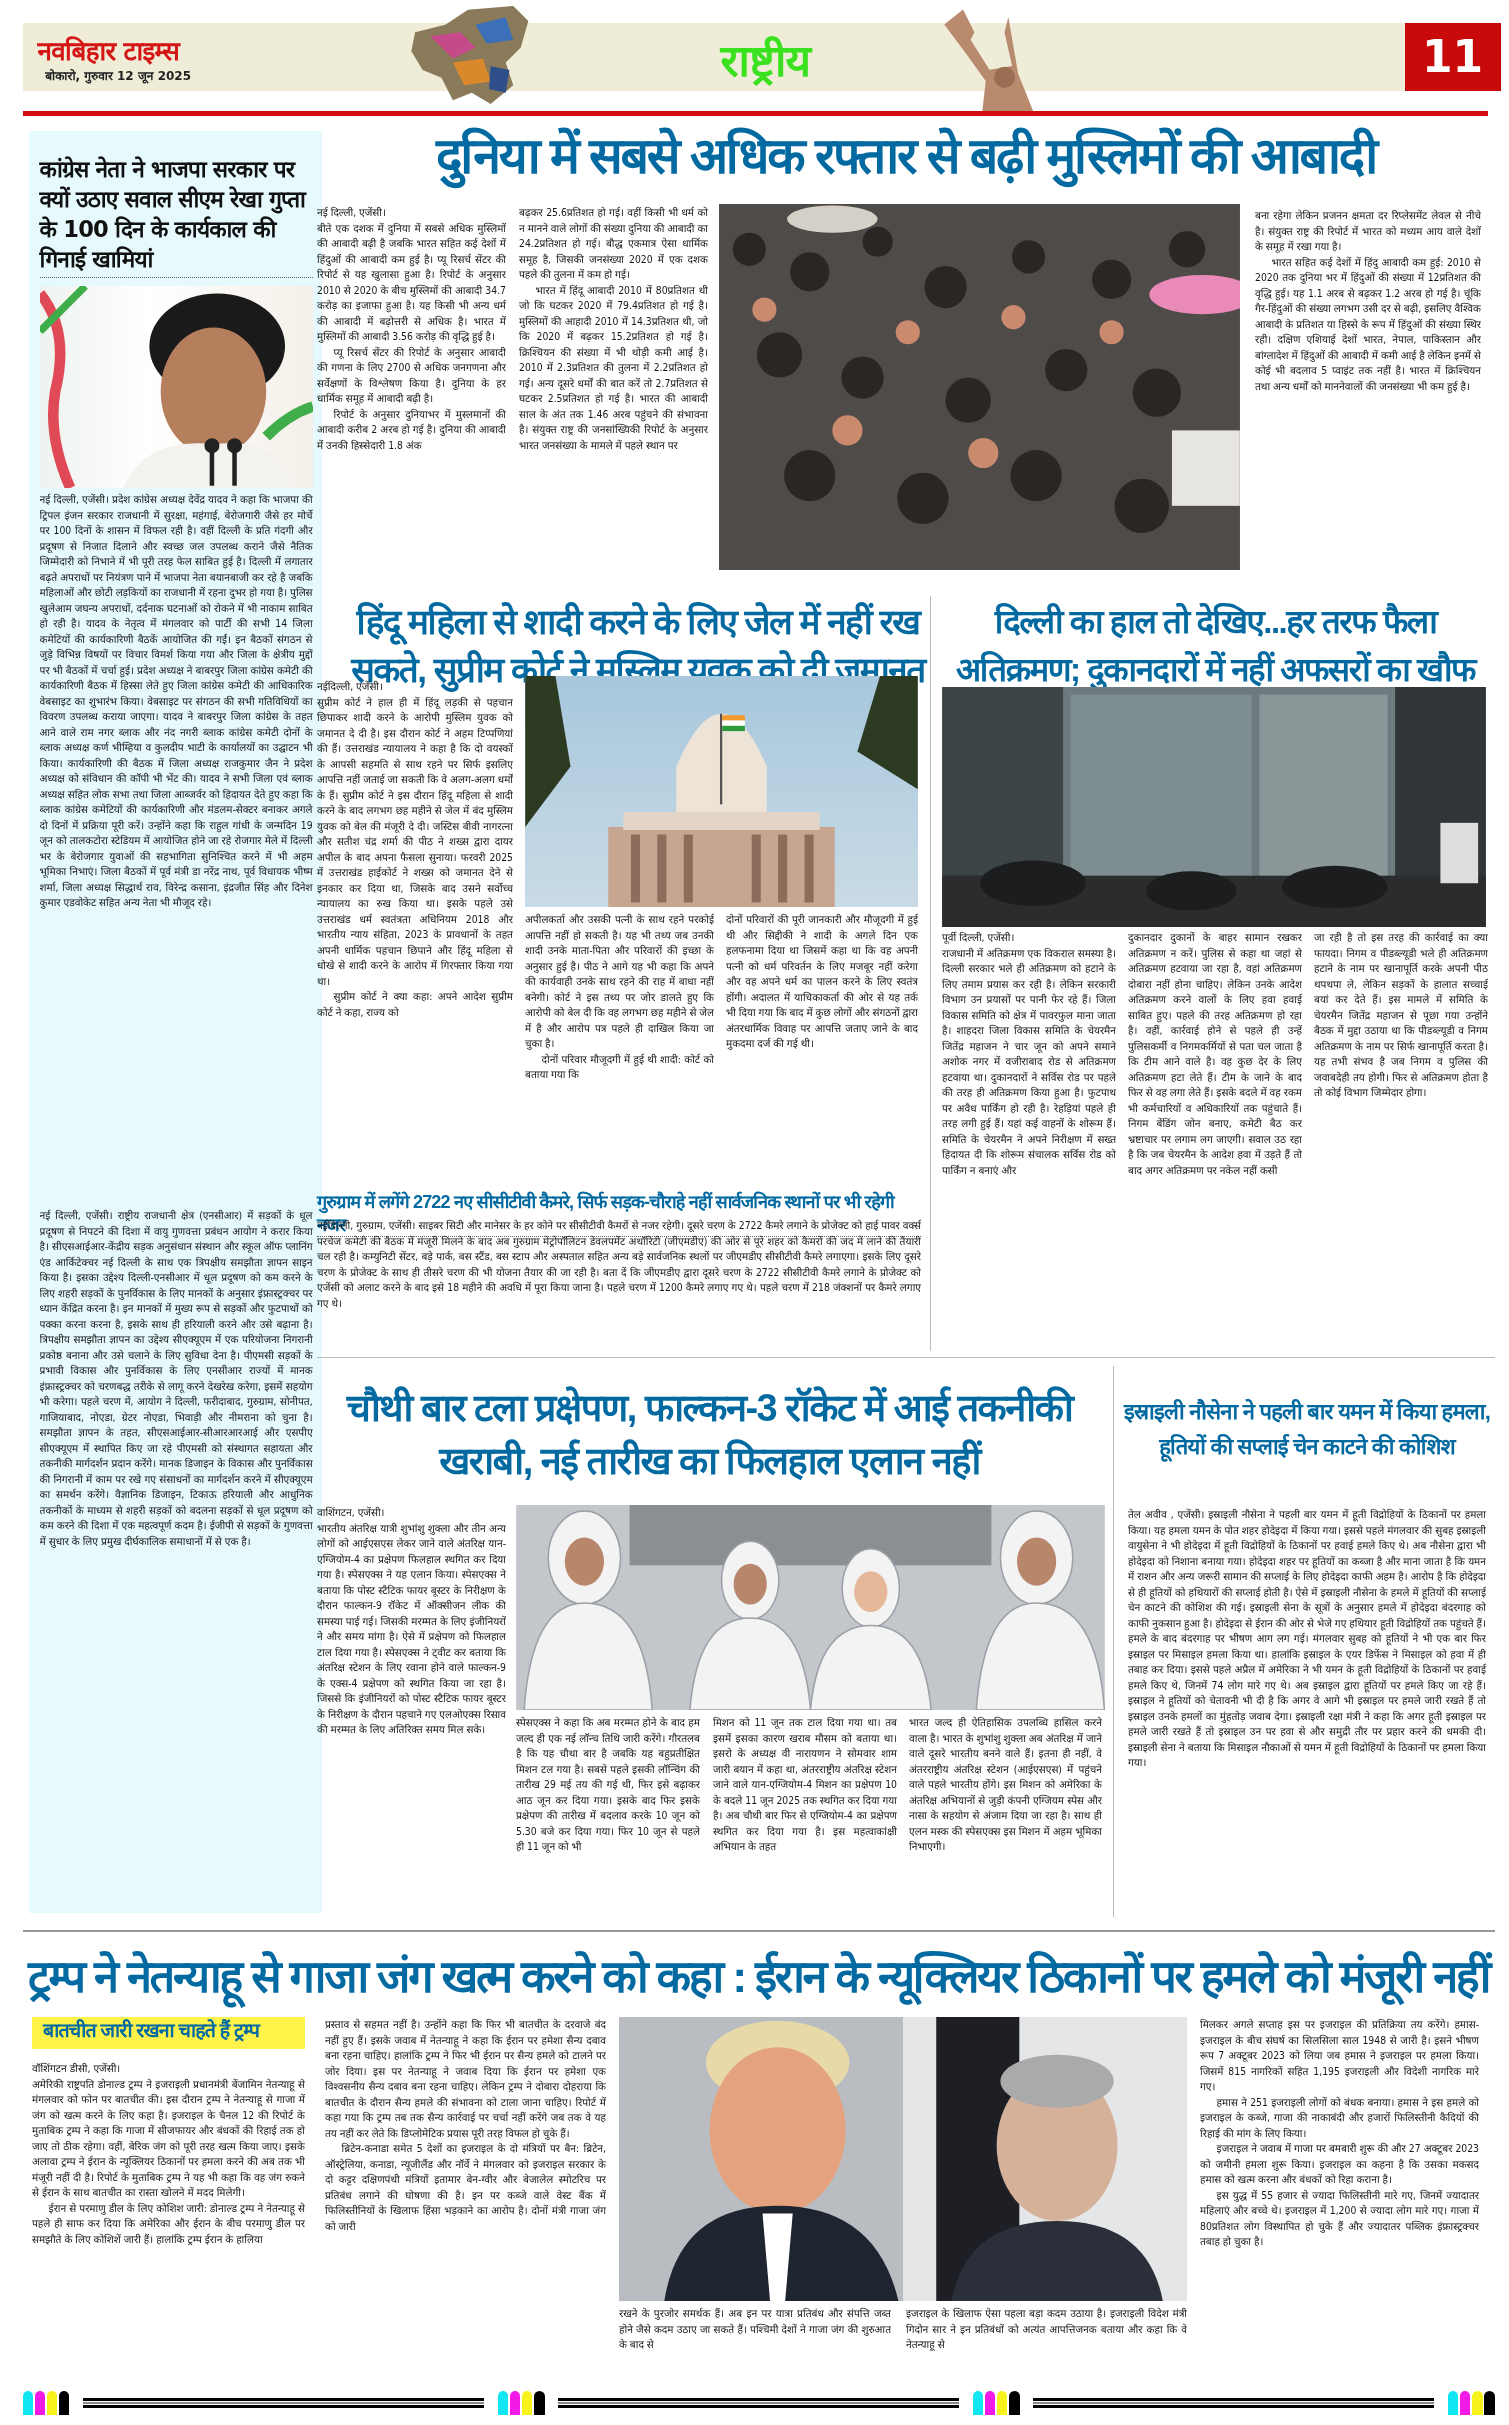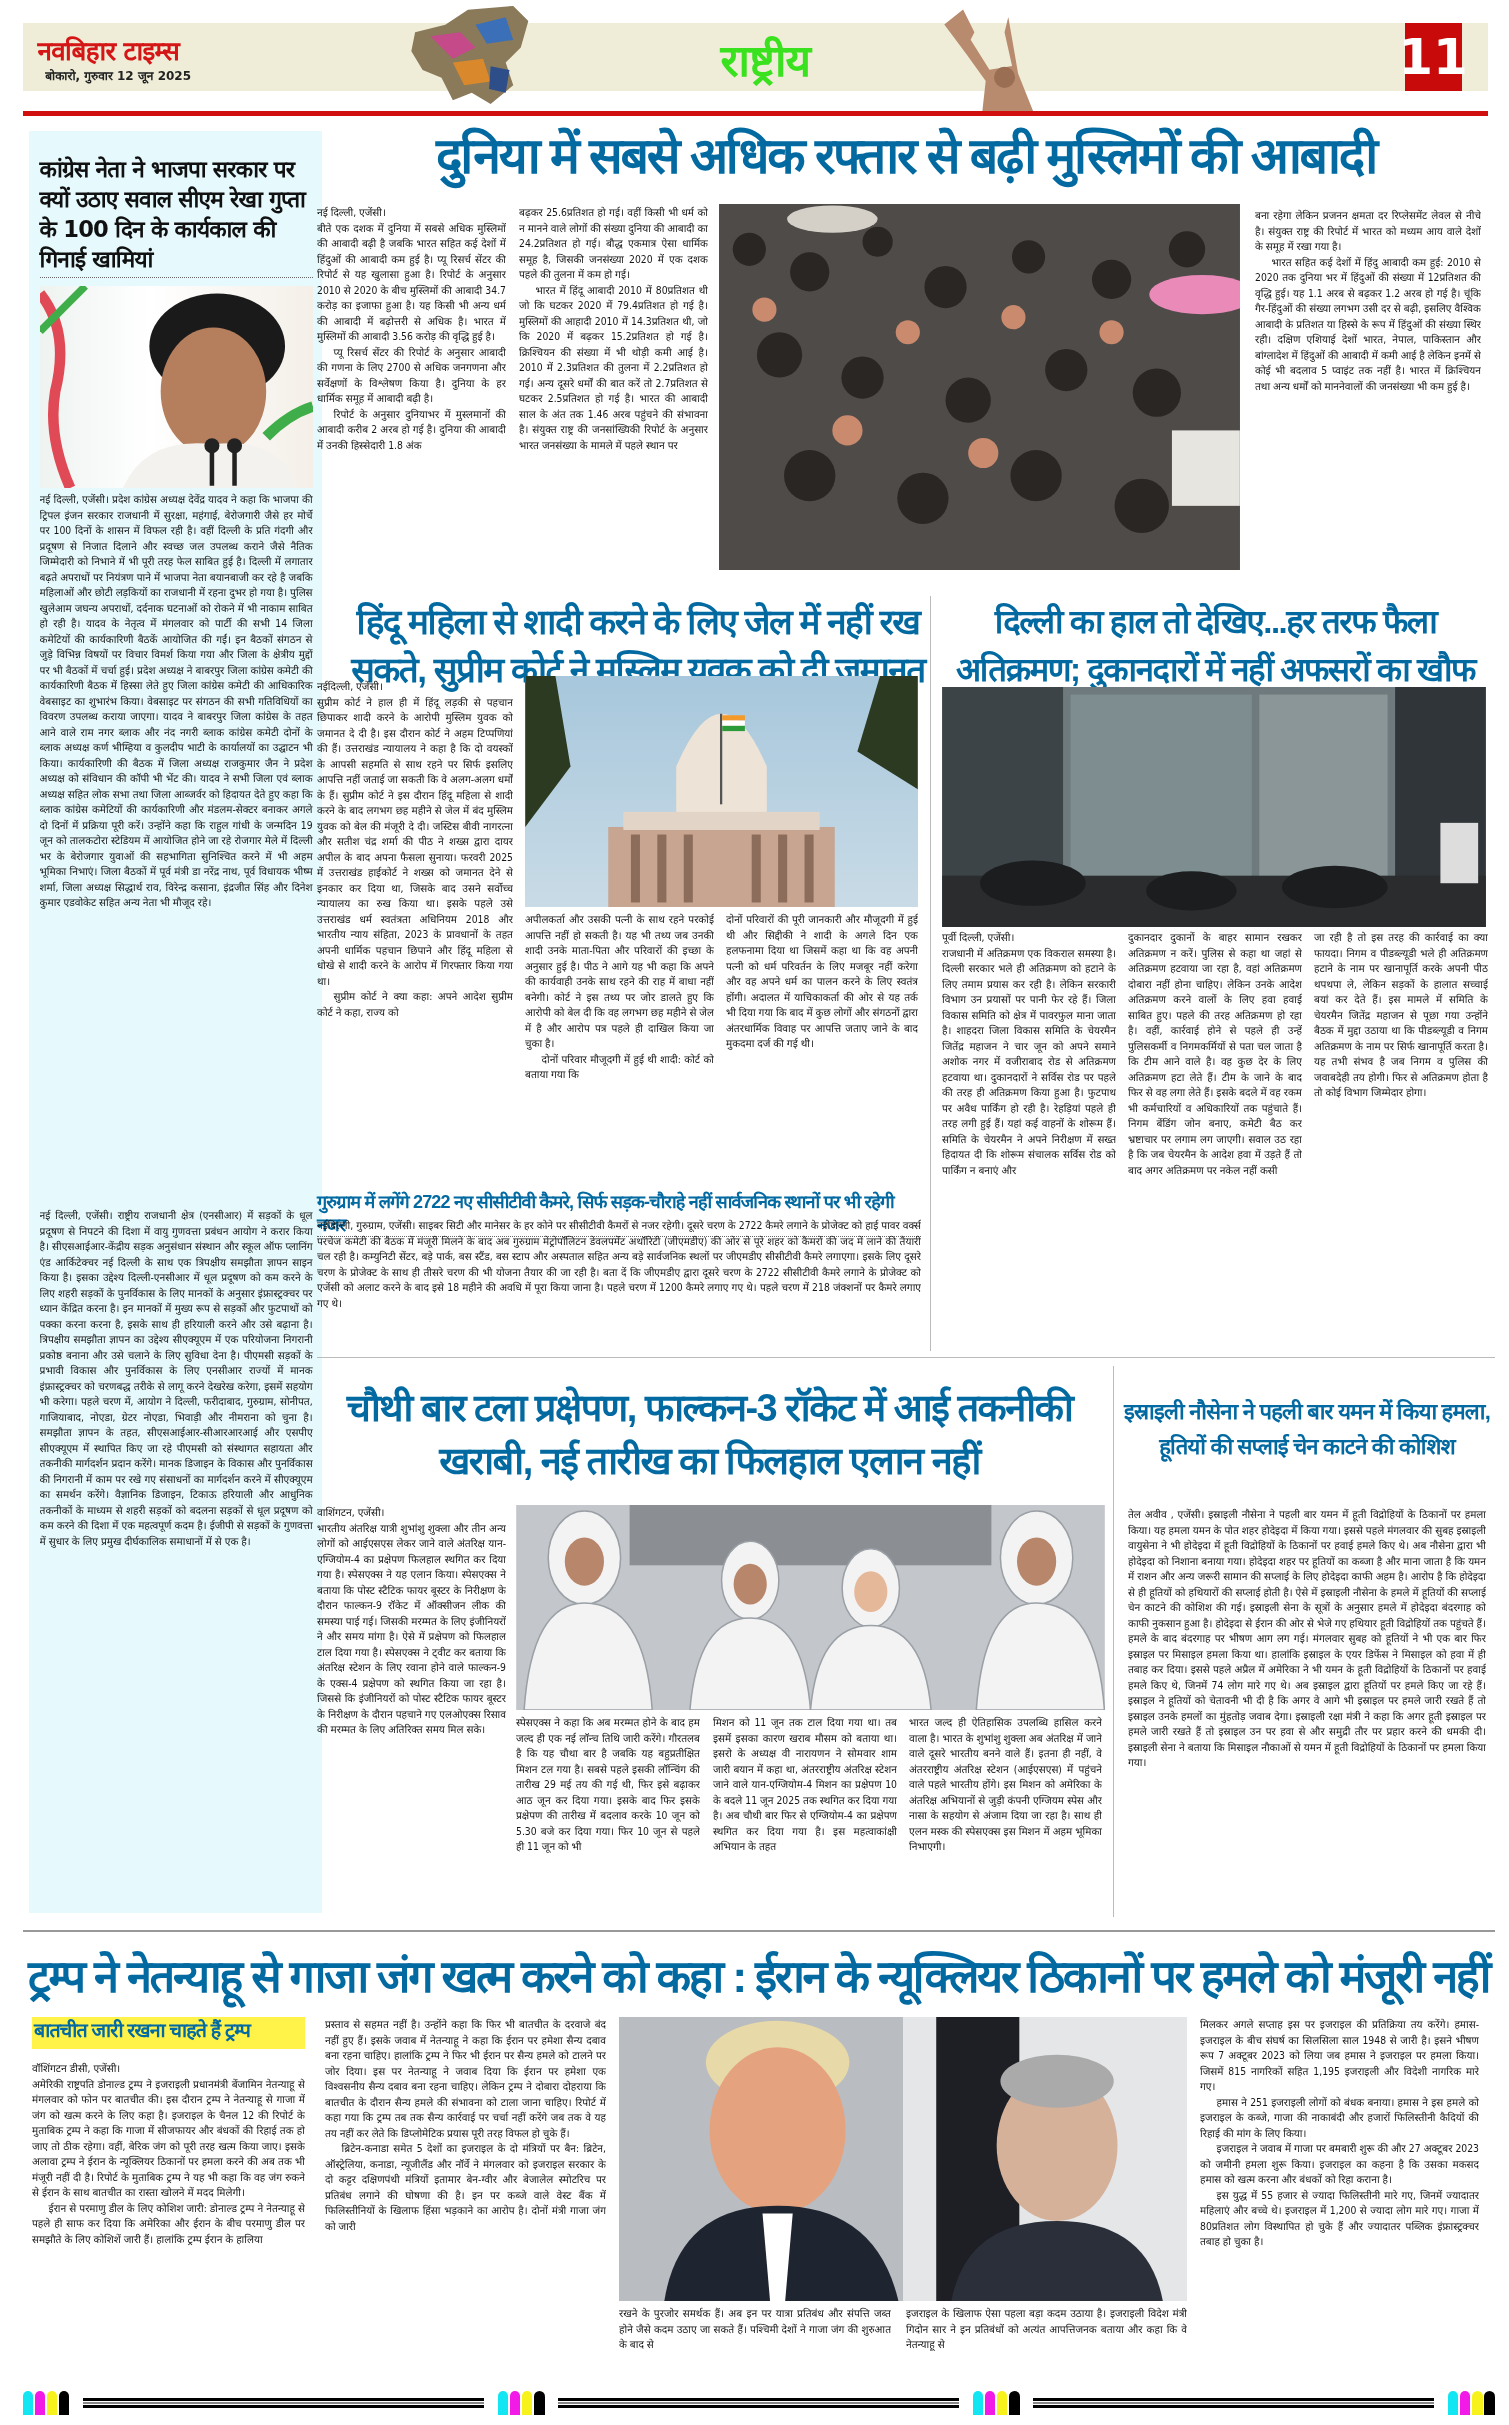--- a/index.html
+++ b/index.html
@@ -4,21 +4,21 @@
 <style>
 *{box-sizing:border-box;margin:0;padding:0}
 html,body{width:1510px;height:2426px;background:#fff;overflow:hidden}
 body{font-family:"DejaVu Sans",sans-serif;color:#111;position:relative}
 .abs{position:absolute}
 
 #masthead{left:22.6px;top:22.6px;width:1465px;height:68px;background:#efedd8}
 #brand{left:15px;top:9px;font-family:"DejaVu Sans",sans-serif;font-weight:bold;font-size:26px;color:#d41616;letter-spacing:-0.8px}
 #dateline{left:22.6px;top:44px;font-size:12px;color:#222;font-weight:bold}
 #section{left:698px;top:6px;font-size:44px;font-weight:bold;color:#3ae11f;letter-spacing:-0.8px}
-#pageno{left:1382px;top:0;width:57px;height:68px;background:#c80a0a;color:#fff;font-size:50px;font-weight:bold;display:flex;align-items:center;justify-content:center}
+#pageno{left:1382px;top:0;width:96px;height:68px;background:#c80a0a;color:#fff;font-size:44px;font-weight:bold;display:flex;align-items:center;justify-content:center}
 #mapart{left:400px;top:1.5px;width:151px;height:106px}
 #statue{left:929px;top:1.5px;width:136px;height:113px}
 #redrule{left:22.6px;top:111px;width:1465px;height:5.3px;background:#d20f0f}
 
 .head{font-weight:bold;color:#0369a1;line-height:1.05;letter-spacing:-1.5px;font-family:"Liberation Sans Narrow","Liberation Sans",sans-serif}
 .col{font-size:10.3px;line-height:15.5px;text-align:justify;color:#161616;overflow:hidden;font-family:"DejaVu Sans Condensed","DejaVu Sans",sans-serif}
 .col b{font-weight:normal}
 .col .ind{display:inline-block;width:16.6px}
 .dotline{border-bottom:1.5px dotted #666}
 .photo{overflow:hidden}
@@ -205,21 +205,21 @@
 <div class="abs col" style="left:909px;top:1715px;width:193px;height:192px"><span>भारत जल्द ही ऐतिहासिक उपलब्धि हासिल करने वाला है। भारत के शुभांशु शुक्ला अब अंतरिक्ष में जाने वाले दूसरे भारतीय बनने वाले हैं। इतना ही नहीं, वे अंतरराष्ट्रीय अंतरिक्ष स्टेशन (आईएसएस) में पहुंचने वाले पहले भारतीय होंगे। इस मिशन को अमेरिका के अंतरिक्ष अभियानों से जुड़ी कंपनी एग्जियम स्पेस और नासा के सहयोग से अंजाम दिया जा रहा है। साथ ही एलन मस्क की स्पेसएक्स इस मिशन में अहम भूमिका निभाएगी।</span></div>
 
 <div class="abs vr" style="left:1113px;top:1366px;height:551px"></div>
 
 <div class="abs head" style="left:1120px;top:1394px;width:374px;font-size:22px;line-height:35px;text-align:center;letter-spacing:-0.8px">इस्राइली नौसेना ने पहली बार यमन में किया हमला, हूतियों की सप्लाई चेन काटने की कोशिश</div>
 <div class="abs col" style="left:1128px;top:1507px;width:358px;height:400px"><b>तेल अवीव , एजेंसी।</b> <span>इस्राइली नौसेना ने पहली बार यमन में हूती विद्रोहियों के ठिकानों पर हमला किया। यह हमला यमन के पोत शहर होदेइदा में किया गया। इससे पहले मंगलवार की सुबह इस्राइली वायुसेना ने भी होदेइदा में हूती विद्रोहियों के ठिकानों पर हवाई हमले किए थे। अब नौसेना द्वारा भी होदेइदा को निशाना बनाया गया। होदेइदा शहर पर हूतियों का कब्जा है और माना जाता है कि यमन में राशन और अन्य जरूरी सामान की सप्लाई के लिए होदेइदा काफी अहम है। आरोप है कि होदेइदा से ही हूतियों को हथियारों की सप्लाई होती है। ऐसे में इस्राइली नौसेना के हमले में हूतियों की सप्लाई चेन काटने की कोशिश की गई। इस्राइली सेना के सूत्रों के अनुसार हमले में होदेइदा बंदरगाह को काफी नुकसान हुआ है। होदेइदा से ईरान की ओर से भेजे गए हथियार हूती विद्रोहियों तक पहुंचते हैं। हमले के बाद बंदरगाह पर भीषण आग लग गई। मंगलवार सुबह को हूतियों ने भी एक बार फिर इस्राइल पर मिसाइल हमला किया था। हालांकि इस्राइल के एयर डिफेंस ने मिसाइल को हवा में ही तबाह कर दिया। इससे पहले अप्रैल में अमेरिका ने भी यमन के हूती विद्रोहियों के ठिकानों पर हवाई हमले किए थे, जिनमें 74 लोग मारे गए थे। अब इस्राइल द्वारा हूतियों पर हमले किए जा रहे हैं। इस्राइल ने हूतियों को चेतावनी भी दी है कि अगर वे आगे भी इस्राइल पर हमले जारी रखते हैं तो इस्राइल उनके हमलों का मुंहतोड़ जवाब देगा। इस्राइली रक्षा मंत्री ने कहा कि अगर हूती इस्राइल पर हमले जारी रखते हैं तो इस्राइल उन पर हवा से और समुद्री तौर पर प्रहार करने की धमकी दी। इस्राइली सेना ने बताया कि मिसाइल नौकाओं से यमन में हूती विद्रोहियों के ठिकानों पर हमला किया गया।</span></div>
 
 <div class="abs hr" style="left:22.6px;top:1930px;width:1472px;height:1.5px;background:#999"></div>
 
 <div class="abs head" style="left:22.6px;top:1948px;width:1472px;font-size:45px;line-height:57px;text-align:center;letter-spacing:-2.3px">ट्रम्प ने नेतन्याहू से गाजा जंग खत्म करने को कहा : ईरान के न्यूक्लियर ठिकानों पर हमले को मंजूरी नहीं</div>
-<div class="abs yel" style="left:32px;top:2017px;width:273px;height:32px;padding:3px 2px"><span class="head" style="font-size:19.6px;letter-spacing:-0.8px">बातचीत जारी रखना चाहते हैं ट्रम्प</span></div>
+<div class="abs yel" style="left:32px;top:2017px;width:273px;height:32px;padding:3px 11px"><span class="head" style="font-size:19.6px;letter-spacing:-0.8px">बातचीत जारी रखना चाहते हैं ट्रम्प</span></div>
 <div class="abs col" style="left:32px;top:2061px;width:273px;height:287px"><b>वॉशिंगटन डीसी, एजेंसी।</b><br><span>अमेरिकी राष्ट्रपति डोनाल्ड ट्रम्प ने इजराइली प्रधानमंत्री बेंजामिन नेतन्याहू से मंगलवार को फोन पर बातचीत की। इस दौरान ट्रम्प ने नेतन्याहू से गाजा में जंग को खत्म करने के लिए कहा है। इजराइल के चैनल 12 की रिपोर्ट के मुताबिक ट्रम्प ने कहा कि गाजा में सीजफायर और बंधकों की रिहाई तक हो जाए तो ठीक रहेगा। वहीं, बेरिक जंग को पूरी तरह खत्म किया जाए। इसके अलावा ट्रम्प ने ईरान के न्यूक्लियर ठिकानों पर हमला करने की अब तक भी मंजूरी नहीं दी है। रिपोर्ट के मुताबिक ट्रम्प ने यह भी कहा कि वह जंग रुकने से ईरान के साथ बातचीत का रास्ता खोलने में मदद मिलेगी।</span><br><span class="ind"></span><b>ईरान से परमाणु डील के लिए कोशिश जारी:</b> <span>डोनाल्ड ट्रम्प ने नेतन्याहू से पहले ही साफ कर दिया कि अमेरिका और ईरान के बीच परमाणु डील पर समझौते के लिए कोशिशें जारी हैं। हालांकि ट्रम्प ईरान के हालिया</span></div>
 <div class="abs col" style="left:325px;top:2017px;width:281px;height:331px"><span>प्रस्ताव से सहमत नहीं है। उन्होंने कहा कि फिर भी बातचीत के दरवाजे बंद नहीं हुए हैं। इसके जवाब में नेतन्याहू ने कहा कि ईरान पर हमेशा सैन्य दबाव बना रहना चाहिए। हालांकि ट्रम्प ने फिर भी ईरान पर सैन्य हमले को टालने पर जोर दिया। इस पर नेतन्याहू ने जवाब दिया कि ईरान पर हमेशा एक विश्वसनीय सैन्य दबाव बना रहना चाहिए। लेकिन ट्रम्प ने दोबारा दोहराया कि बातचीत के दौरान सैन्य हमले की संभावना को टाला जाना चाहिए। रिपोर्ट में कहा गया कि ट्रम्प तब तक सैन्य कार्रवाई पर चर्चा नहीं करेंगे जब तक वे यह तय नहीं कर लेते कि डिप्लोमेटिक प्रयास पूरी तरह विफल हो चुके हैं।</span><br><span class="ind"></span><b>ब्रिटेन-कनाडा समेत 5 देशों का इजराइल के दो मंत्रियों पर बैन:</b> <span>ब्रिटेन, ऑस्ट्रेलिया, कनाडा, न्यूजीलैंड और नॉर्वे ने मंगलवार को इजराइल सरकार के दो कट्टर दक्षिणपंथी मंत्रियों इतामार बेन-ग्वीर और बेजालेल स्मोटरिच पर प्रतिबंध लगाने की घोषणा की है। इन पर कब्जे वाले वेस्ट बैंक में फिलिस्तीनियों के खिलाफ हिंसा भड़काने का आरोप है। दोनों मंत्री गाजा जंग को जारी</span></div>
 <div class="abs photo" style="left:619px;top:2017px;width:568px;height:284px;background:#d7d9dc">
   <svg viewBox="0 0 752 376" width="568" height="284">
     <rect width="752" height="376" fill="#cfd3d6"></rect>
     <rect x="0" y="0" width="376" height="376" fill="#b9bcc0"></rect>
     <rect x="376" y="0" width="376" height="376" fill="#e4e6e8"></rect>
     <rect x="420" y="0" width="110" height="376" fill="#1d1f24"></rect>
     <ellipse cx="210" cy="60" rx="95" ry="55" fill="#e7d9a8"></ellipse>
     <ellipse cx="210" cy="150" rx="90" ry="110" fill="#e5a27e"></ellipse>

